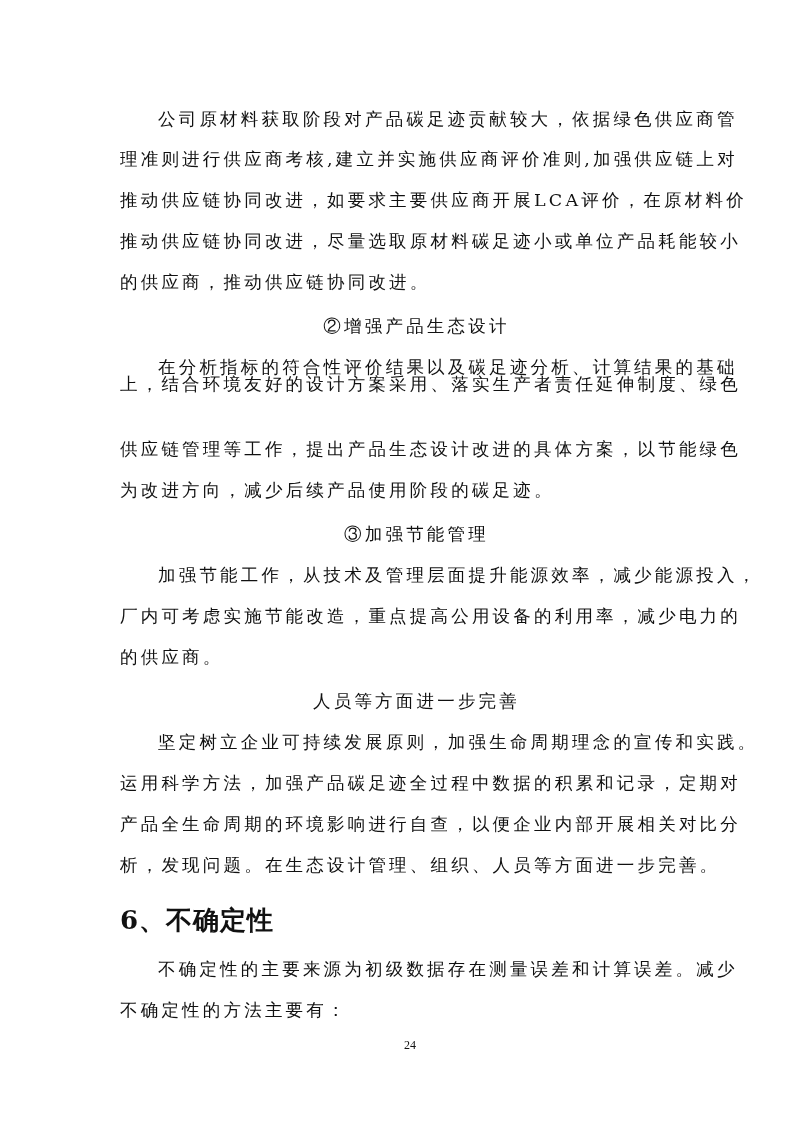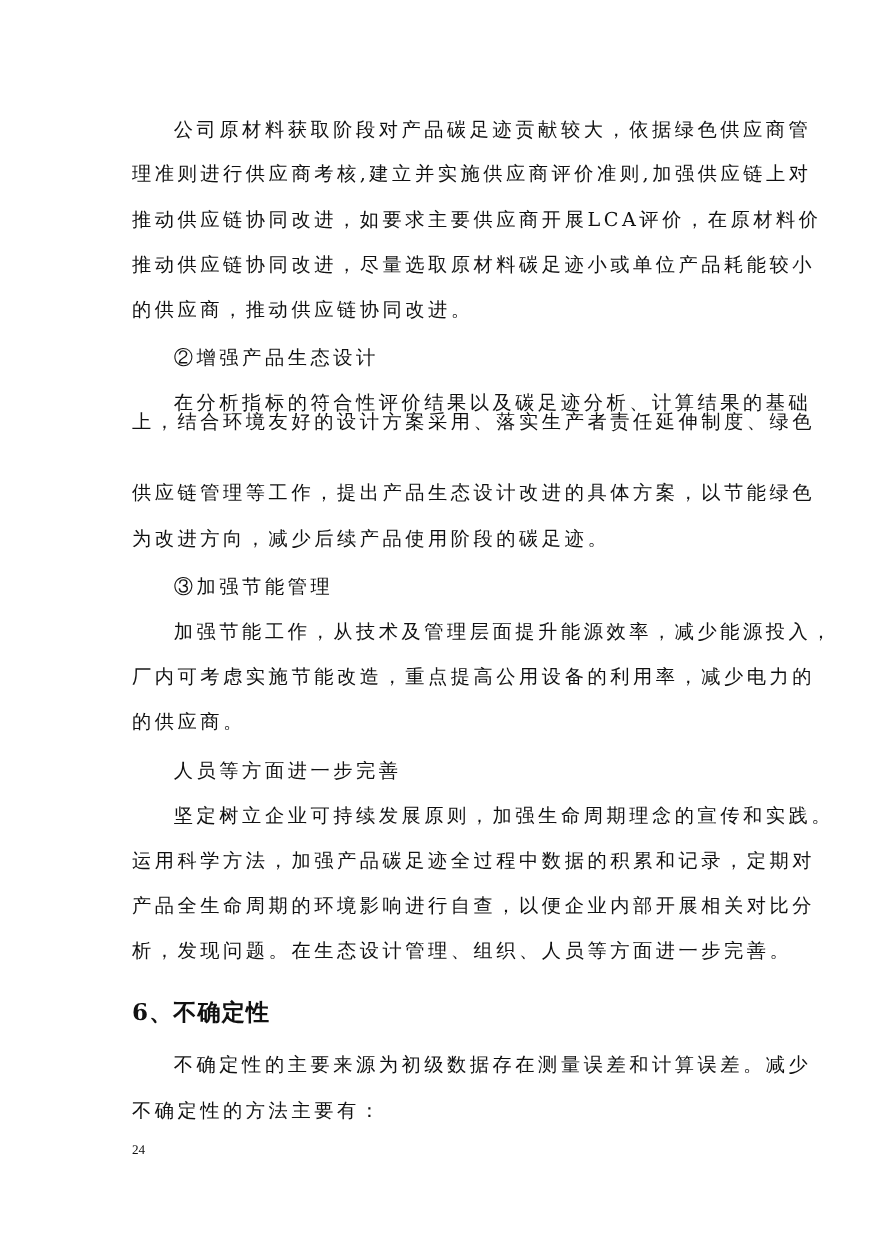--- a/index.html
+++ b/index.html
@@ -1,24 +1,24 @@
 <!DOCTYPE html>
 <html><head>
 <meta charset="utf-8">
 <style>
   html, body { margin: 0; padding: 0; background: #ffffff; }
   body { width: 794px; height: 1123px; position: relative; overflow: hidden;
          font-family: "DejaVu Serif", "Liberation Serif", serif; color: #111; }
   .page { position: absolute; left: 120px; top: 0; width: 555px; }
   .line { position: absolute; left: 0; width: 555px; font-size: 17.5px;
           letter-spacing: 3.2px; white-space: nowrap; line-height: 24px; }
-  .indent { left: 38px; width: 517px; }
-  .heading { position: absolute; left: 0; font-size: 21px; font-weight: bold;
+  .indent { left: 38px; width: 517px; text-align: center; }
+  .heading { position: absolute; left: 0; font-size: 26px; font-weight: bold;
              letter-spacing: 1px; line-height: 28px; white-space: nowrap; }
-  .pagenum { position: absolute; left: 0; width: 580px; text-align: left;
+  .pagenum { position: absolute; left: 0; width: 580px; text-align: center;
              font-size: 12px; top: 1038px; font-family: "Liberation Serif", serif; }
 </style>
 </head>
 <body>
 
 <div class="page">
 
   <div class="line indent" style="top:107px">公司原材料获取阶段对产品碳足迹贡献较大，依据绿色供应商管</div>
   <div class="line" style="top:147px">理准则进行供应商考核,建立并实施供应商评价准则,加强供应链上对</div>
   <div class="line" style="top:188px">推动供应链协同改进，如要求主要供应商开展LCA评价，在原材料价</div>

